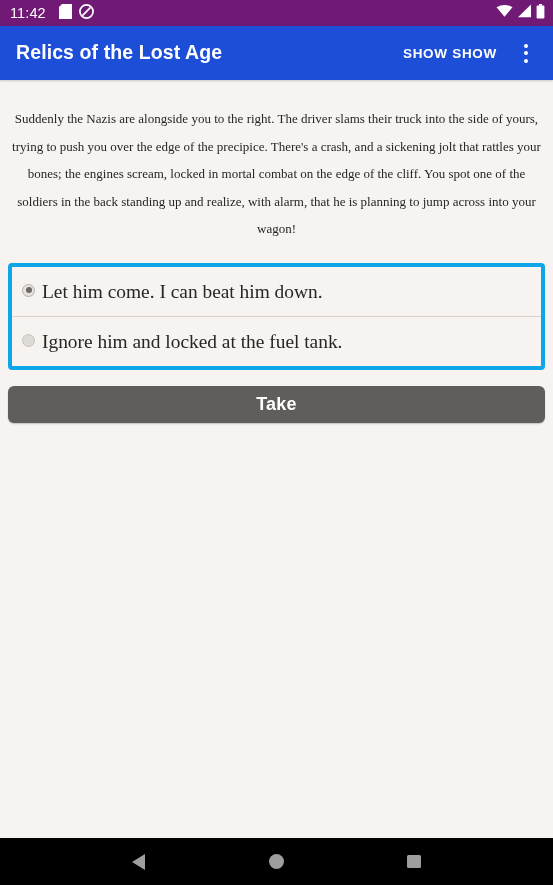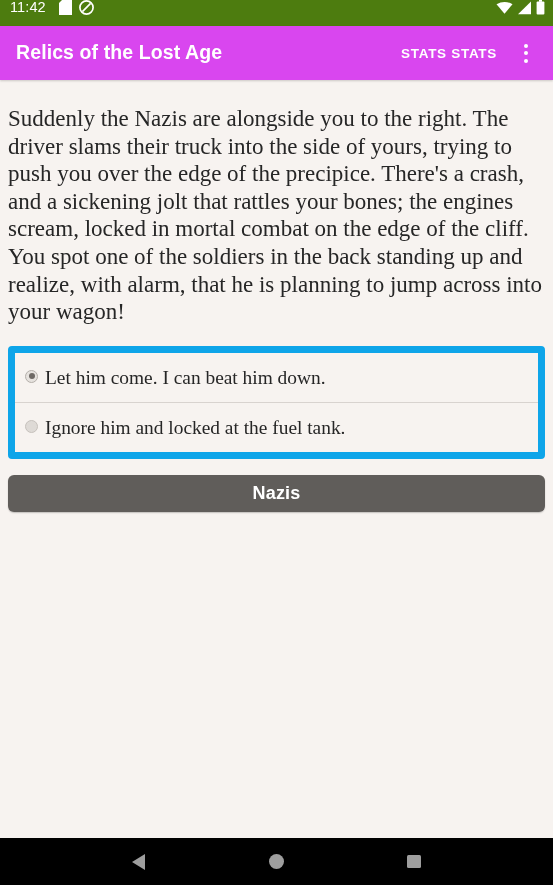--- a/index.html
+++ b/index.html
@@ -19,23 +19,23 @@
     width: 553px;
     height: 885px;
     display: flex;
     flex-direction: column;
     background: #F7F3F0;
   }
 
   
   .status-bar {
     height: 26px;
-    background: #4d7c0f;
-    display: flex;
-    align-items: flex-start;
+    background: #701a75;
+    display: flex;
+    align-items: center;
     padding: 0 8px 0 10px;
     box-sizing: border-box;
     flex: 0 0 auto;
   }
   .status-time {
     color: #FFFFFF;
     font-size: 14.5px;
     font-family: "Liberation Sans", sans-serif;
     letter-spacing: 0.1px;
     line-height: 1;
@@ -50,21 +50,21 @@
   .status-right-icons {
     display: flex;
     align-items: center;
     gap: 4px;
   }
   .sysicon { display: block; }
 
   
   .app-bar {
     height: 54px;
-    background: #d946ef;
+    background: #1d4ed8;
     display: flex;
     align-items: center;
     padding: 0 6px 0 16px;
     box-sizing: border-box;
     flex: 0 0 auto;
     box-shadow: 0 1px 2px rgba(0,0,0,0.18);
     position: relative;
     z-index: 5;
   }
   .app-title {
@@ -106,33 +106,33 @@
   
   .content {
     flex: 1 1 auto;
     background: #F7F3F0;
     padding: 0 8px;
     box-sizing: border-box;
     overflow: hidden;
   }
   .narrative {
     font-family: "Liberation Serif", serif;
-    font-size: 23px;
+    font-size: 13px;
     line-height: 27.6px;
     color: #262626;
     margin: 0;
     padding-top: 25px;
     padding-bottom: 6px;
-    text-align: left;
+    text-align: center;
   }
 
   
   .choices-card {
     margin-top: 14px;
-    border: 7px solid #0ea5e9;
+    border: 4px solid #0ea5e9;
     border-radius: 4px;
     background: #F7F3F0;
     overflow: hidden;
   }
   .choice-row {
     display: block;
     padding: 12px 10px 12px 10px;
     border-bottom: 1px solid #D8D3CF;
     cursor: pointer;
     background: #F7F3F0;
@@ -267,21 +267,21 @@
           <rect x="3" y="0" width="3" height="1.8" fill="#FFFFFF"></rect>
           <rect x="0.6" y="1.5" width="7.8" height="13" rx="1" fill="#FFFFFF"></rect>
         </svg>
       </span>
     </span>
   </div>
 
   <div class="app-bar">
     <span class="app-title">Relics of the Lost Age</span>
     <span class="app-bar-spacer"></span>
-    <span class="action-text">STATS STATS</span>
+    <span class="action-text">SHOW SHOW</span>
     <span class="overflow-btn">
       <span class="dot"></span>
       <span class="dot"></span>
       <span class="dot"></span>
     </span>
   </div>
 
   <div class="content">
 
     <p class="narrative">Suddenly the Nazis are alongside you to the right. The driver slams their truck into the side of yours, trying to push you over the edge of the precipice. There's a crash, and a sickening jolt that rattles your bones; the engines scream, locked in mortal combat on the edge of the cliff. You spot one of the soldiers in the back standing up and realize, with alarm, that he is planning to jump across into your wagon!</p>
@@ -292,21 +292,21 @@
         <span class="radio"></span><span class="choice-label">Let him come. I can beat him down.</span>
       </div>
 
       <div class="choice-row">
         <span class="radio"></span><span class="choice-label">Ignore him and locked at the fuel tank.</span>
       </div>
 
 
     </div>
 
-    <button class="next-button">Nazis</button>
+    <button class="next-button">Take</button>
 
   </div>
 
   <div class="nav-bar">
     <span class="nav-btn">
       <span class="nav-back"></span>
     </span>
     <span class="nav-btn">
       <span class="nav-home"></span>
     </span>

